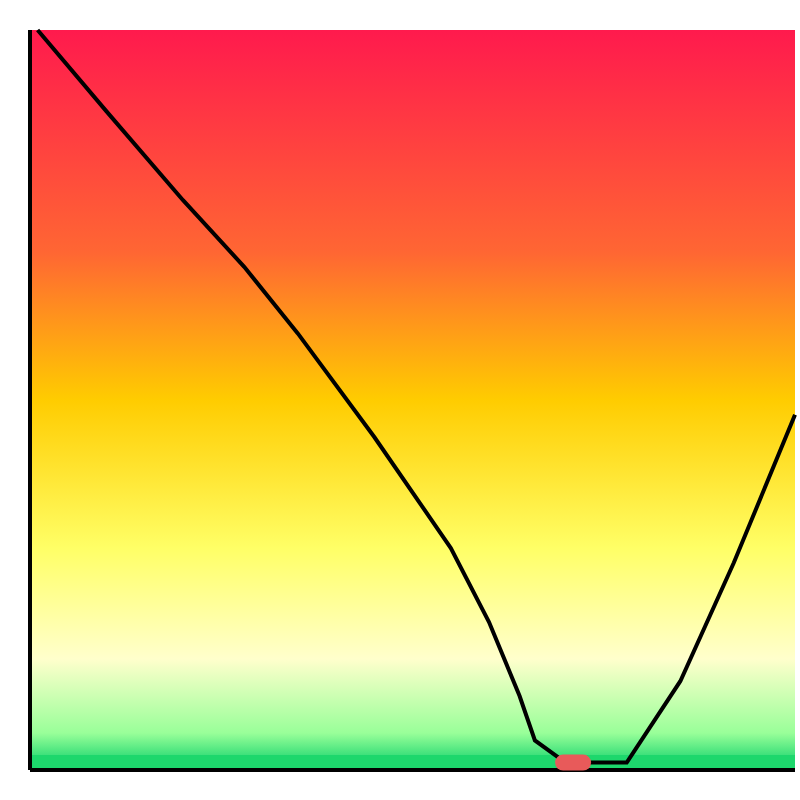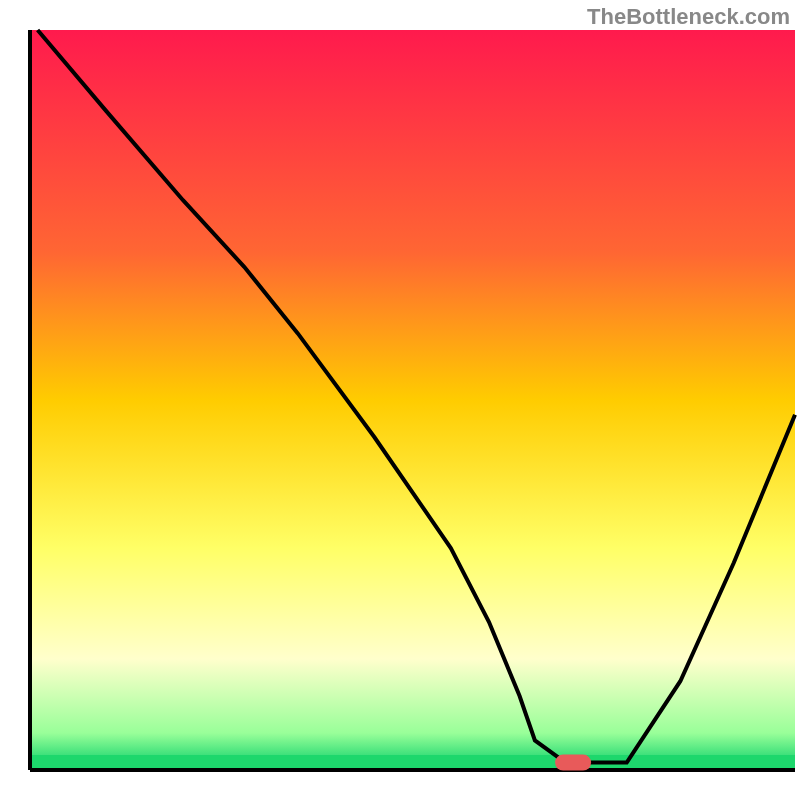--- a/index.html
+++ b/index.html
@@ -25,21 +25,20 @@
     z-index: 10;
   }
   svg {
     display: block;
   }
 </style>
 </head>
 <body>
 
 <div class="container">
-  <div class="watermark">TheBottleneck.com</div>
   <svg width="800" height="800" viewBox="0 0 800 800">
     <defs>
       <linearGradient id="bg-gradient" x1="0" y1="0" x2="0" y2="1">
       <stop offset="0%" stop-color="#ff1a4d"></stop>
           <stop offset="30%" stop-color="#ff6633"></stop>
           <stop offset="50%" stop-color="#ffcc00"></stop>
           <stop offset="70%" stop-color="#ffff66"></stop>
           <stop offset="85%" stop-color="#ffffcc"></stop>
           <stop offset="95%" stop-color="#99ff99"></stop>
           <stop offset="100%" stop-color="#00cc66"></stop>

